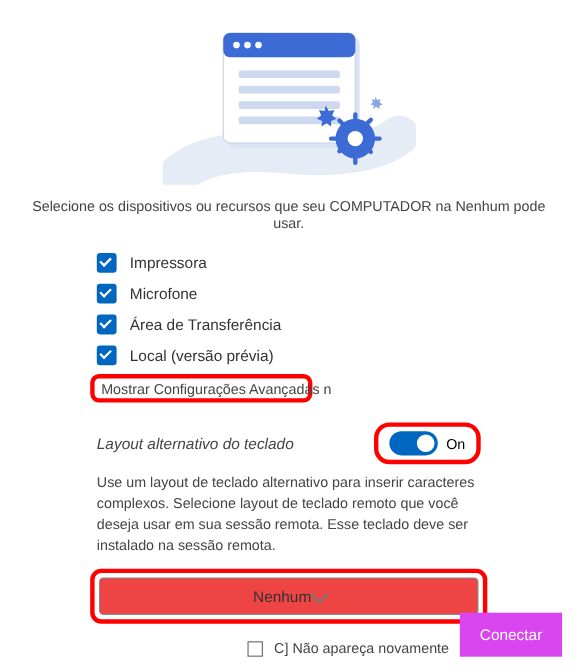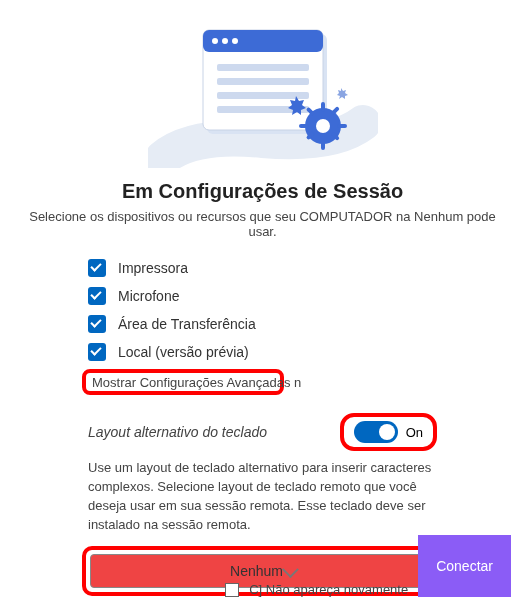--- a/index.html
+++ b/index.html
@@ -34,21 +34,21 @@
     .desc { margin:4px 66px 12px 66px; font-size:13px; line-height:1.45; color:#444; }
 
     .dd-wrap { margin:0 60px; border:4px solid #f00; border-radius:10px; padding:4px; }
     .dd { height:34px; border:1px solid #888; border-radius:4px; background:#ef4444; display:flex; align-items:center; justify-content:center; padding:0 10px; cursor:pointer; }
     .dd-label { font-size:14px; }
     .chev { width:12px; height:12px; border-right:2px solid #777; border-bottom:2px solid #777; transform:rotate(45deg) translateY(-2px); }
 
     .footer { position:absolute; bottom:12px; right:14px; display:flex; align-items:flex-end; gap:10px;margin-top:26px; }
     .dont-cb { width:14px; height:14px; border:1px solid #666; background:#fff; cursor:pointer; }
     .dont-label { font-size:13px; color:#444; }
-    .btn { background:#8b5cf6; color:#fff; font-size:14px; padding:23px 18px; border:none; cursor:pointer; }
+    .btn { background:#d946ef; color:#fff; font-size:14px; padding:12px 18px; border:none; cursor:pointer; }
   </style>
 </head>
 <body>
 
 <div class="wrap">
 
   <div class="hero">
     <svg width="230" height="150" viewBox="0 0 230 150">
       <path d="M15 140 Q 45 115 115 122 Q 185 128 215 105" stroke="#e6ecf5" stroke-width="36" fill="none" stroke-linecap="round"></path>
       <g transform="translate(55,12)">
@@ -75,21 +75,20 @@
             <rect x="28" y="3" width="9" height="4" rx="2" transform="rotate(-45 32 5)"></rect>
             <rect x="3" y="28" width="9" height="4" rx="2" transform="rotate(-45 7 30)"></rect>
           </g>
         <circle cx="20" cy="20" r="7" fill="#fff"></circle>
       </g>
       <path d="M148 78 l3 5 5 -1 -2 5 4 3 -5 2 0 5 -4 -3 -5 3 1 -5 -5 -2 4 -3 -2 -5 5 1 z" fill="#3d6bd6"></path>
       <path d="M193 70 l2 3 3 -1 -1 3 3 2 -3 1 0 3 -3 -2 -3 2 1 -3 -3 -1 2 -2 -1 -3 3 1 z" fill="#8aa5e2"></path>
     </svg>
   </div>
 
-  <h1>Em Configurações de Sessão</h1>
   <div class="sub">Selecione os dispositivos ou recursos que seu COMPUTADOR na Nenhum pode usar.</div>
 
   <div class="opts">
     <div class="opt">
       <span class="cb"></span>
       <span class="opt-label">Impressora</span>
     </div>
     <div class="opt">
       <span class="cb"></span>
       <span class="opt-label">Microfone</span>

